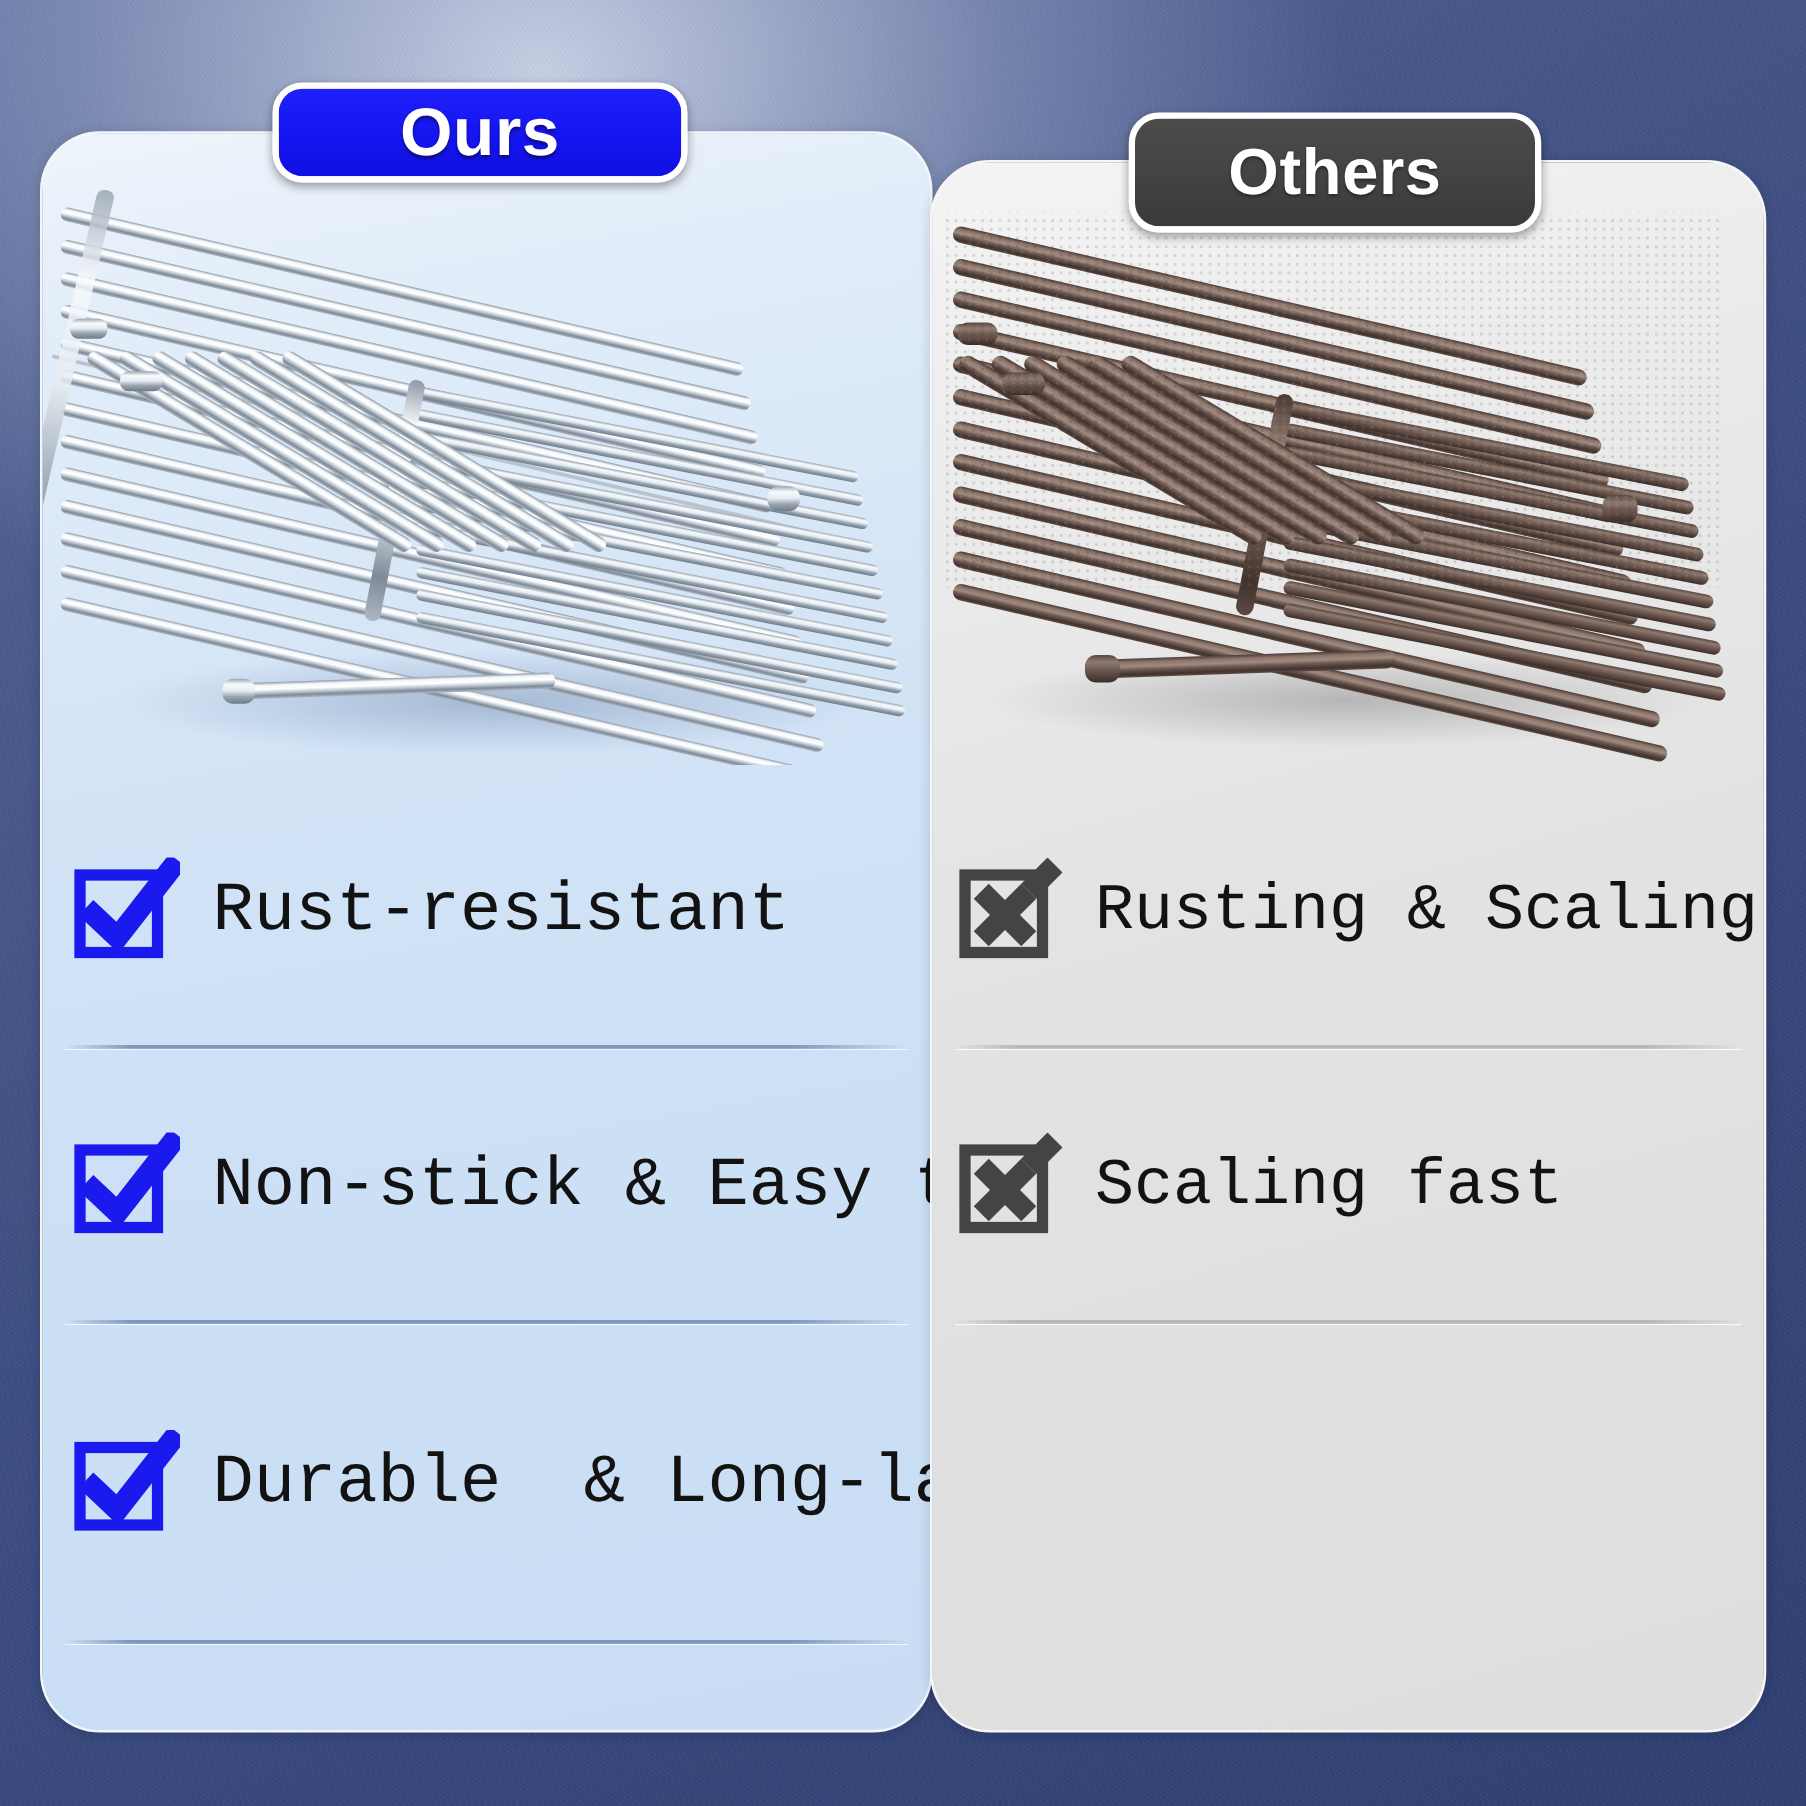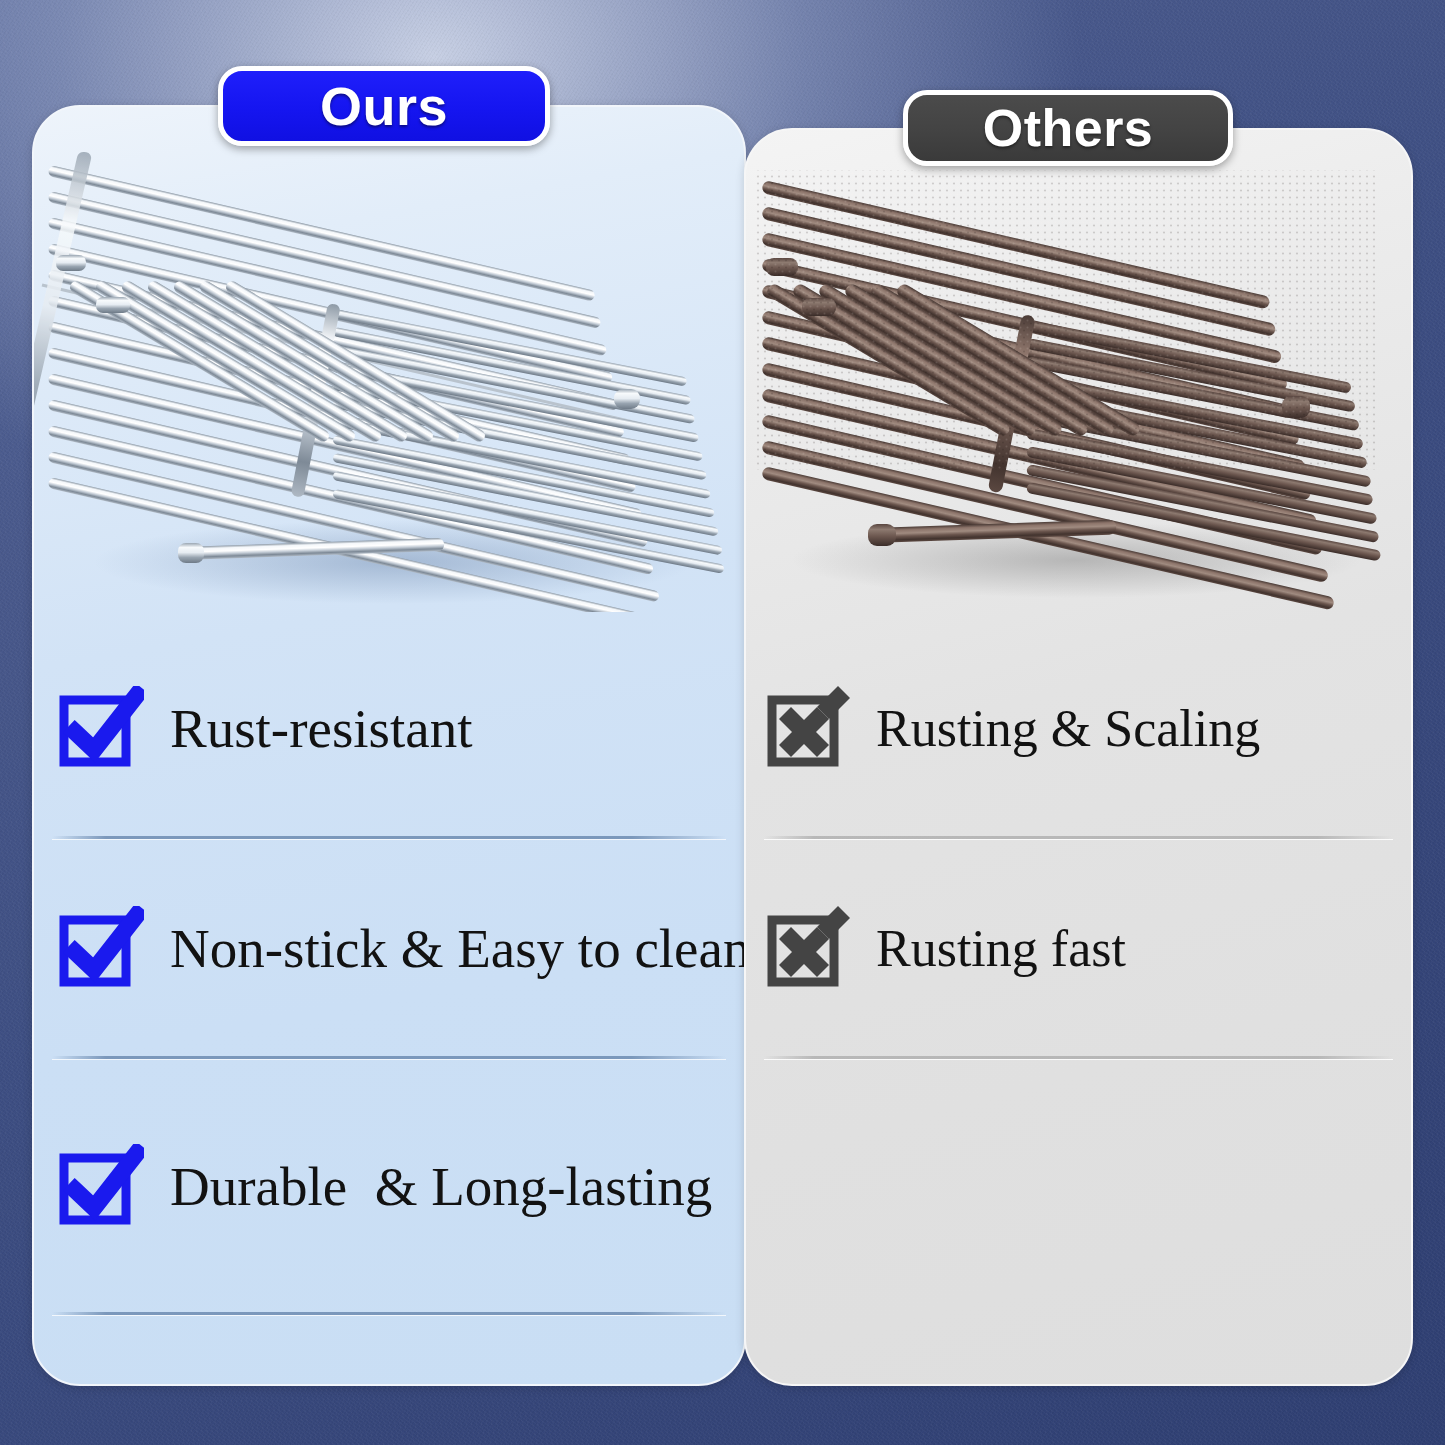--- a/index.html
+++ b/index.html
@@ -71,21 +71,21 @@
 
   #badge-ours {
     left:218px; top:66px;
     width:332px; height:80px;
     background:linear-gradient(180deg,#1f1ffb 0%,#1515f0 55%,#1010e2 100%);
     font-size:54px;
   }
 
   #badge-others {
     left:903px; top:90px;
-    width:330px; height:76px;
+    width:330px; height:96px;
     background:linear-gradient(180deg,#4b4b4b 0%,#434343 55%,#3a3a3a 100%);
     font-size:52px;
   }
 
   
   .hero { position:absolute; overflow:hidden; }
 
   #hero-ours  { left:0; top:0; width:714px; height:505px; }
   #hero-others{ left:0; top:0; width:669px; height:480px; }
 
@@ -120,21 +120,21 @@
 
   .mark { flex:0 0 auto; width:86px; height:86px; position:relative; }
   #rows-ours   .mark { margin-left:24px; }
   #rows-others .mark { margin-left:20px; }
 
   .label {
     color:#121212;
     font-size:54px;
     line-height:1.05;
     white-space:pre;
-    font-family:Liberation Serif, serif;
+    font-family:Liberation Mono, monospace;
     font-weight:400;
     text-align:center;
   }
   #rows-ours   .label { margin-left:26px; font-size:55px; }
   #rows-others .label { margin-left:24px; font-size:52px; }
 </style>
 </head>
 <body>
 
 <div id="stage">
@@ -378,21 +378,21 @@
 
       <div class="row">
         <span class="mark">
           <svg width="86" height="86" viewBox="0 0 86 86">
             <rect x="6" y="14" width="62" height="62" fill="none" stroke="#444444" stroke-width="9"></rect>
             <path d="M19 27 L57 65" fill="none" stroke="#444444" stroke-width="17" stroke-linecap="butt"></path>
             <path d="M57 27 L78 6" fill="none" stroke="#444444" stroke-width="17" stroke-linecap="butt"></path>
             <path d="M57 27 L19 65" fill="none" stroke="#444444" stroke-width="17" stroke-linecap="butt"></path>
           </svg>
         </span>
-        <span class="label">Rusting fast</span>
+        <span class="label">Scaling fast</span>
         <span class="divider grey"></span>
       </div>
 
 
     </div>
   </div>
 
   <div class="badge" id="badge-ours">Ours</div>
   <div class="badge" id="badge-others">Others</div>
 

